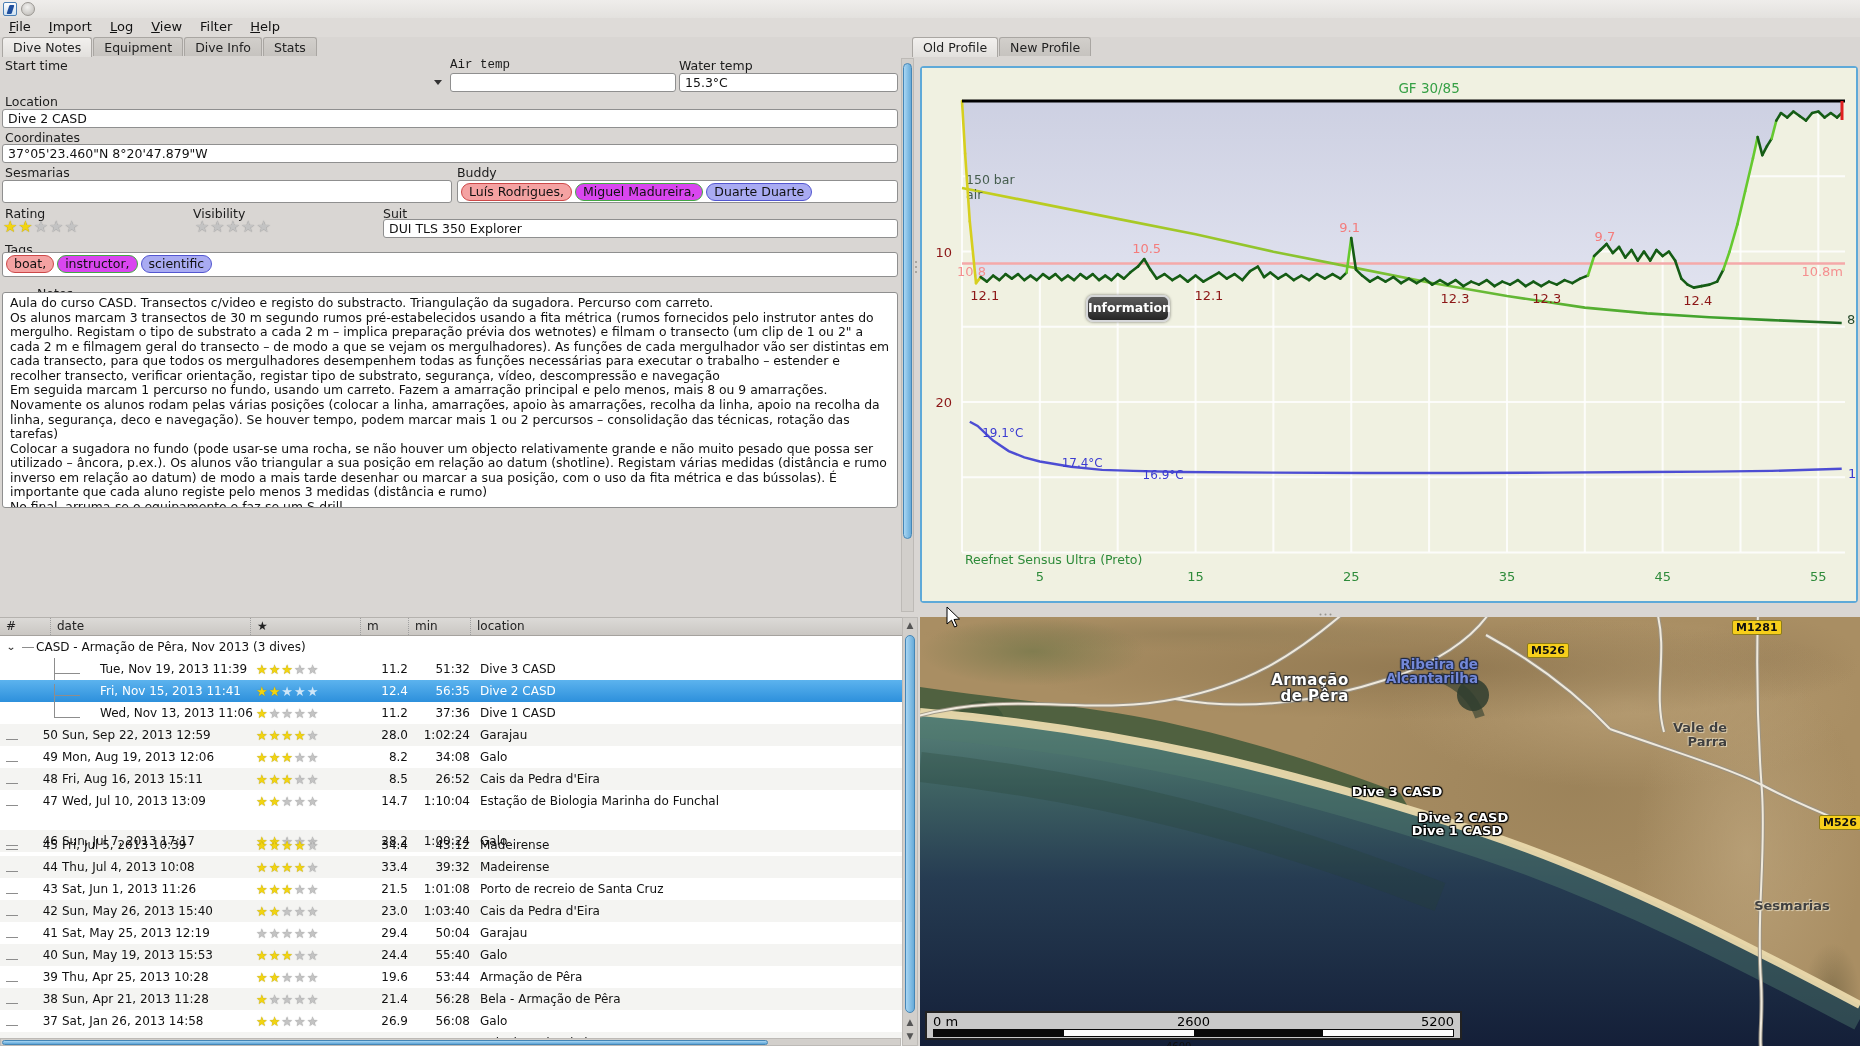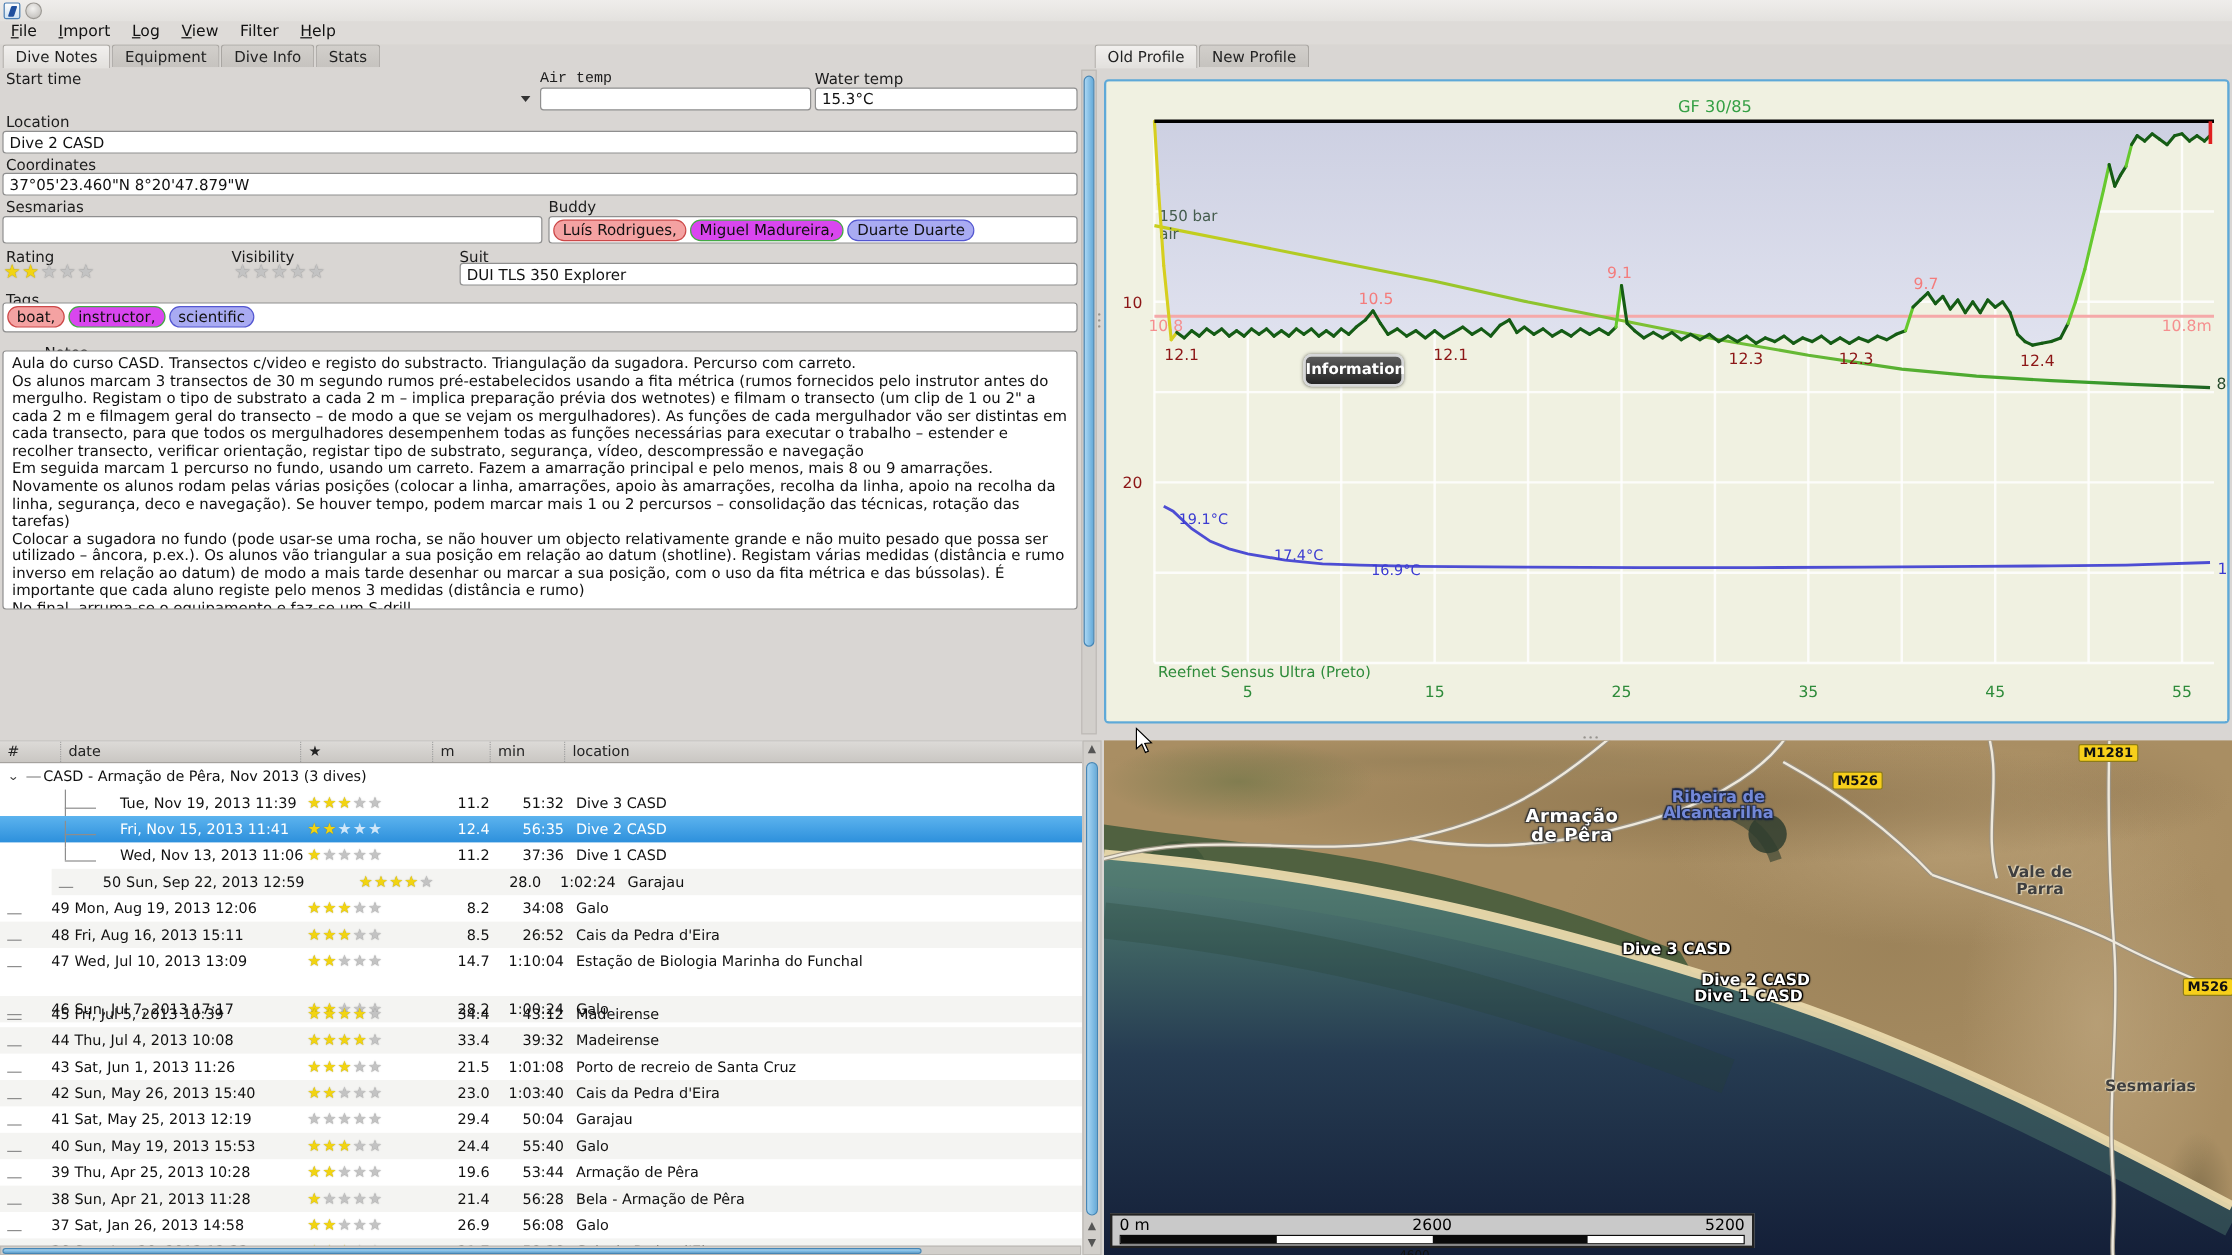--- a/index.html
+++ b/index.html
@@ -91,21 +91,21 @@
     background-image:
       radial-gradient(closest-side at 12% 8%, rgba(96,110,64,.55), transparent),
       radial-gradient(closest-side at 30% 4%, rgba(150,128,88,.8), transparent),
       radial-gradient(closest-side at 55% 12%, rgba(136,112,74,.7), transparent),
       radial-gradient(closest-side at 75% 20%, rgba(186,160,118,.8), transparent),
       radial-gradient(closest-side at 90% 10%, rgba(158,132,92,.8), transparent),
       radial-gradient(closest-side at 88% 55%, rgba(190,166,126,.7), transparent),
       radial-gradient(closest-side at 70% 40%, rgba(148,124,84,.6), transparent),
       radial-gradient(closest-side at 97% 88%, rgba(120,104,70,.7), transparent);
   }
-  .map-label { position:absolute; transform:translateX(-50%); text-align:center; white-space:pre-line; line-height:1.05; }
+  .map-label { position:absolute; transform:translateX(-50%); text-align:right; white-space:pre-line; line-height:1.05; }
   .map-label.place-white { color:#fff; font-weight:bold; font-size:15px; letter-spacing:.5px;
     text-shadow:-1px -1px 1px #333,1px -1px 1px #333,-1px 1px 1px #333,1px 1px 1px #333; }
   .map-label.water-blue { color:#7388d8; font-weight:bold; font-size:13.5px;
     text-shadow:-1px -1px 1px #1d2742,1px -1px 1px #1d2742,-1px 1px 1px #1d2742,1px 1px 1px #1d2742; }
   .map-label.dive { color:#fff; font-weight:bold; font-size:13px;
     text-shadow:-1px -1px 1px #000,1px -1px 1px #000,-1px 1px 1px #000,1px 1px 1px #000; }
   .map-label.place-dark { color:#3f3f3f; font-weight:bold; font-size:13px;
     text-shadow:-1px -1px 1px rgba(235,225,200,.8),1px 1px 1px rgba(235,225,200,.8); }
   .road-badge { position:absolute; background:#f7cf1b; border:1px solid #8c7b1a; border-radius:2px;
     color:#111; font-weight:bold; font-size:11px; padding:0 3px; line-height:13px; }
@@ -210,21 +210,21 @@
       <div class="c-loc">Dive 2 CASD</div>
     </div>
     <div class="dtrow" style="top: 84px;">
       <div class="c-num"></div>
       <div class="c-date child">Wed, Nov 13, 2013 11:06<span class="tree-vert" style="left: -4px; top: 0px; height: 11px;"></span><span class="tree-dash" style="left: -4px; top: 11px; width: 26px;"></span></div>
       <div class="c-stars"><span class="star on">★</span><span class="star off">★</span><span class="star off">★</span><span class="star off">★</span><span class="star off">★</span></div>
       <div class="c-m">11.2</div>
       <div class="c-min">37:36</div>
       <div class="c-loc">Dive 1 CASD</div>
     </div>
-    <div class="dtrow alt" style="top: 106px; margin-left: 43px;">
+    <div class="dtrow alt" style="top: 106px;">
       <div class="c-num">50<span class="tree-dash" style="left: 6px; top: 11px; width: 12px;"></span></div>
       <div class="c-date">Sun, Sep 22, 2013 12:59</div>
       <div class="c-stars"><span class="star on">★</span><span class="star on">★</span><span class="star on">★</span><span class="star on">★</span><span class="star off">★</span></div>
       <div class="c-m">28.0</div>
       <div class="c-min">1:02:24</div>
       <div class="c-loc">Garajau</div>
     </div>
     <div class="dtrow" style="top: 128px;">
       <div class="c-num">49<span class="tree-dash" style="left: 6px; top: 11px; width: 12px;"></span></div>
       <div class="c-date">Mon, Aug 19, 2013 12:06</div>

